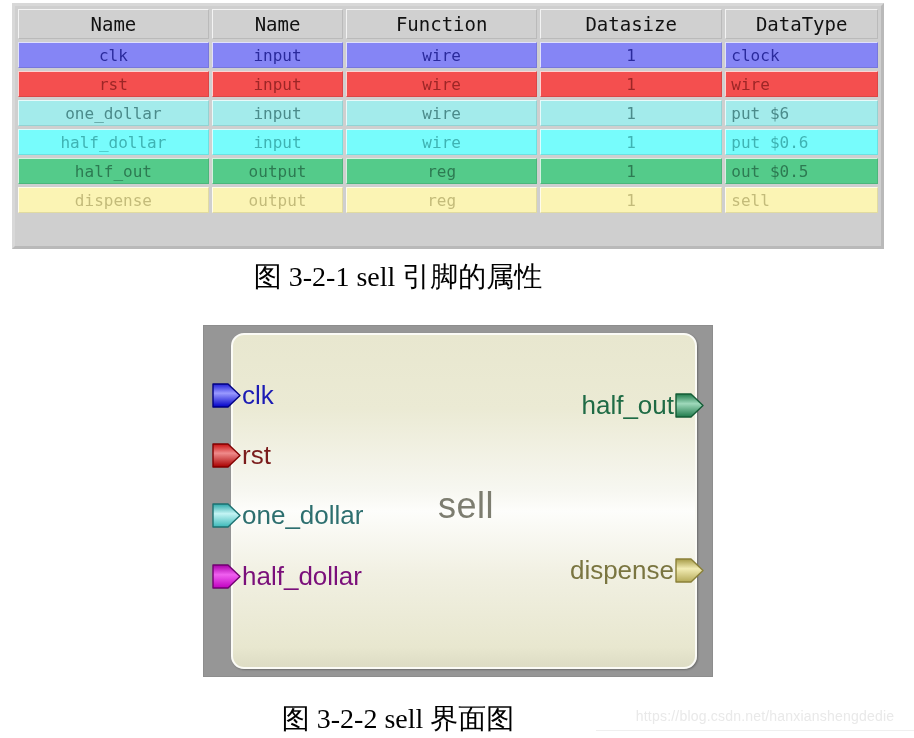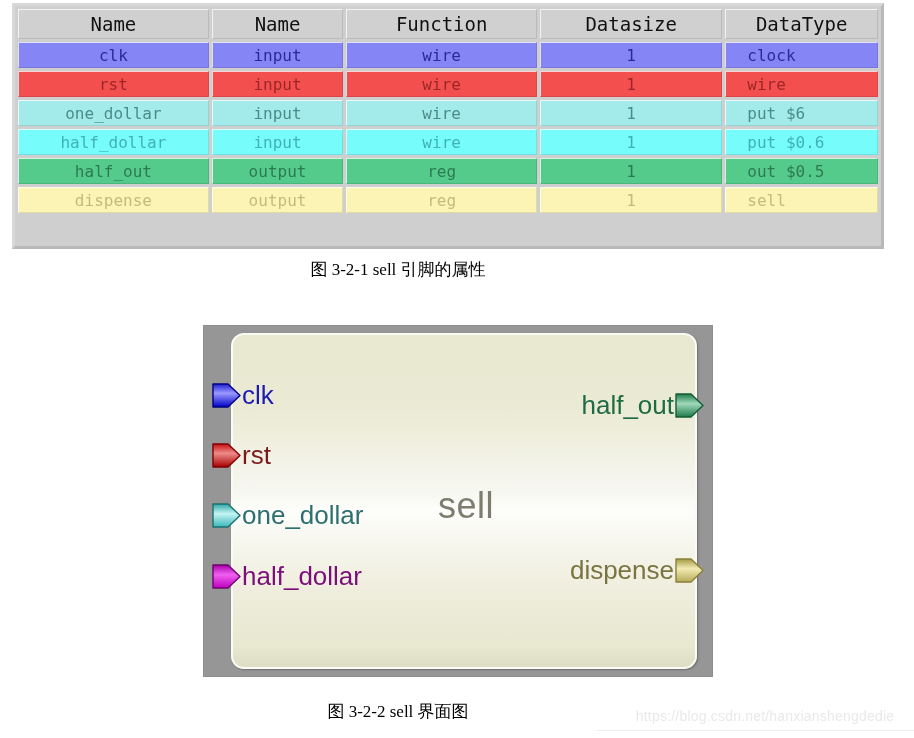--- a/index.html
+++ b/index.html
@@ -89,21 +89,21 @@
     border-bottom: 1px solid rgba(0,0,0,0.10);
   }
   table.pins th {
     background: #d0d0d0;
     color: #111111;
     font-weight: normal;
     font-size: 19px;
     height: 28px;
     font-family: "DejaVu Sans Mono", "Liberation Mono", monospace;
   }
-  table.pins td.fn { text-align: left; padding-left: 21px; }
+  table.pins td.fn { text-align: left; padding-left: 5px; }
 
   .col-name { width: 22.5%; }
   .col-inout { width: 15.5%; }
   .col-dtype { width: 22.5%; }
   .col-dsize { width: 21.5%; }
   .col-func { width: 18.0%; }
 
   
   tr.r-clk td      { background: #8585f5; color: #2a2a9c; }
   tr.r-rst td      { background: #f44f4f; color: #9c2626; }
@@ -111,21 +111,21 @@
   tr.r-halfdollar td{ background: #77fcfc; color: #3fb3b3; }
   tr.r-halfout td  { background: #54cb8a; color: #2d7a52; }
   tr.r-dispense td { background: #fbf4b4; color: #c3bb7a; }
 
   
   .caption {
     position: absolute;
     width: 796px;
     text-align: center;
     font-family: "Liberation Serif", "DejaVu Serif", serif;
-    font-size: 17px;
+    font-size: 28px;
     color: #000000;
     z-index: 3;
   }
   .caption-1 { top: 258px; }
   .caption-2 { top: 700px; }
 
   
   .schematic {
     position: absolute;
     left: 203px;

